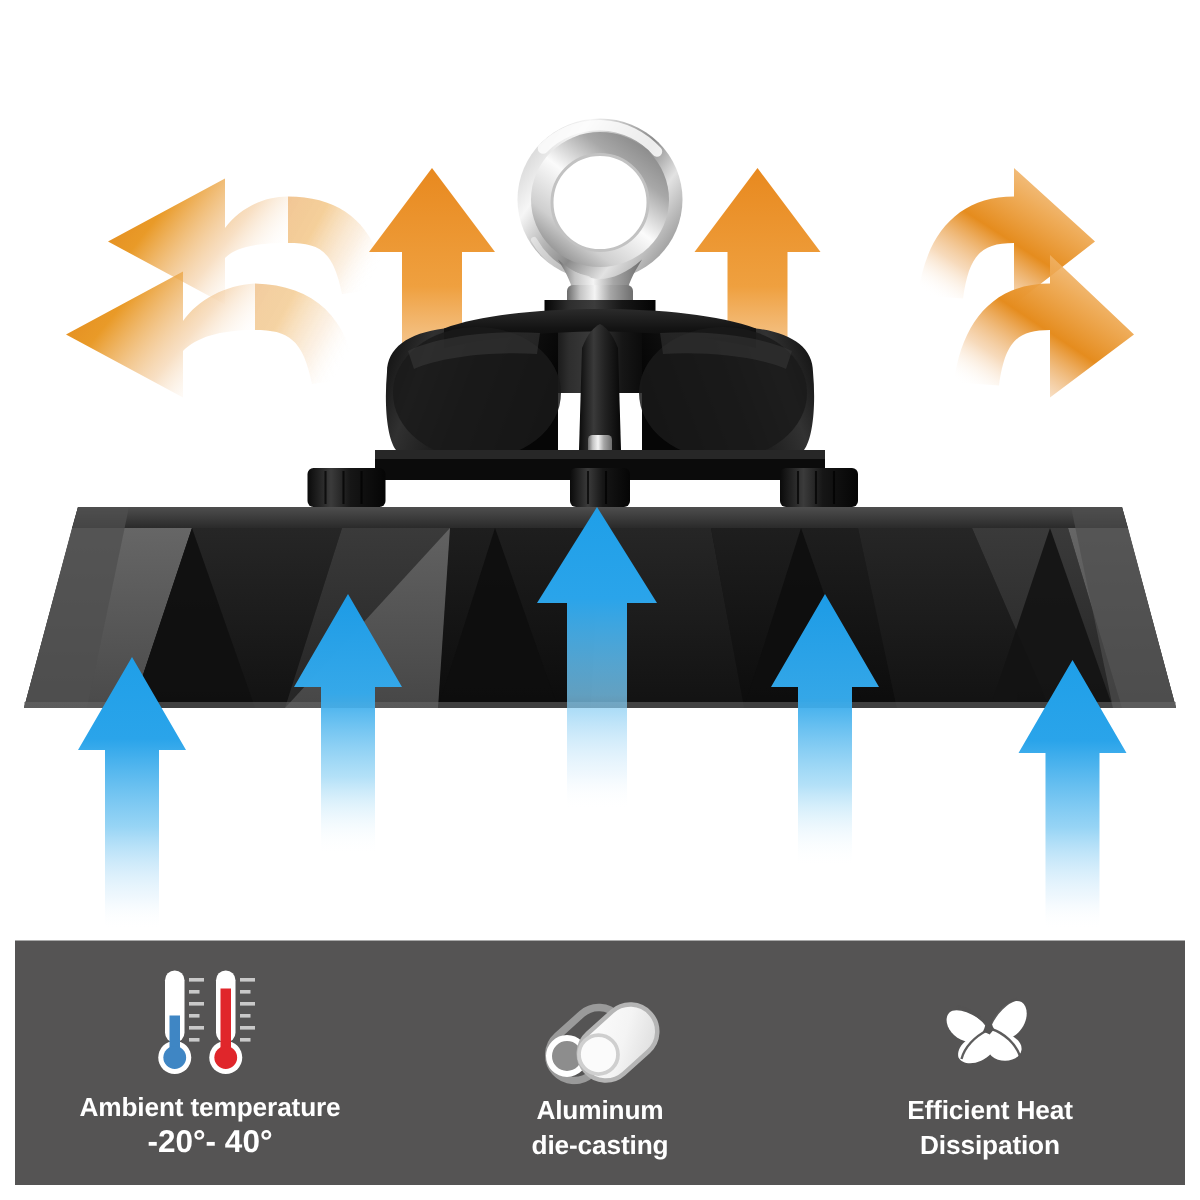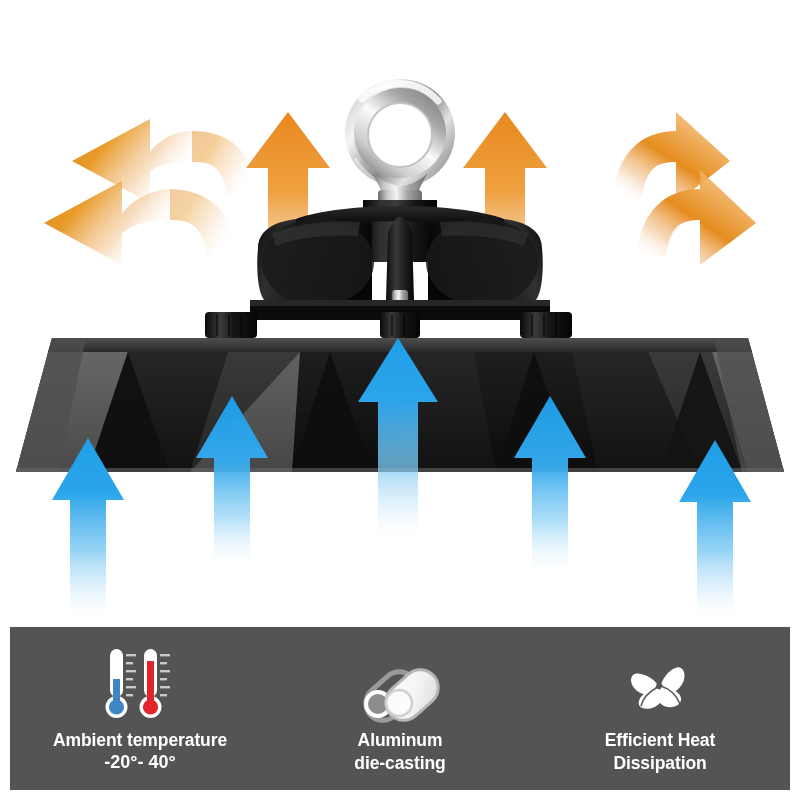--- a/index.html
+++ b/index.html
@@ -39,21 +39,21 @@
     font-weight:bold;
     font-size:17.5px;
     line-height:1.28;
     text-align:center;
     letter-spacing:-0.1px;
     white-space:pre-line;
   }
   .feature-sub{
     color:#ffffff;
     font-weight:bold;
-    font-size:18px;
+    font-size:21px;
     line-height:1.28;
     text-align:center;
   }
   
   #cell-temperature .feature-icon{height:76px;}
   #cell-heat .feature-icon{height:76px;}
   #cell-aluminum .feature-icon{height:76px;}
 </style>
 </head>
 <body>

